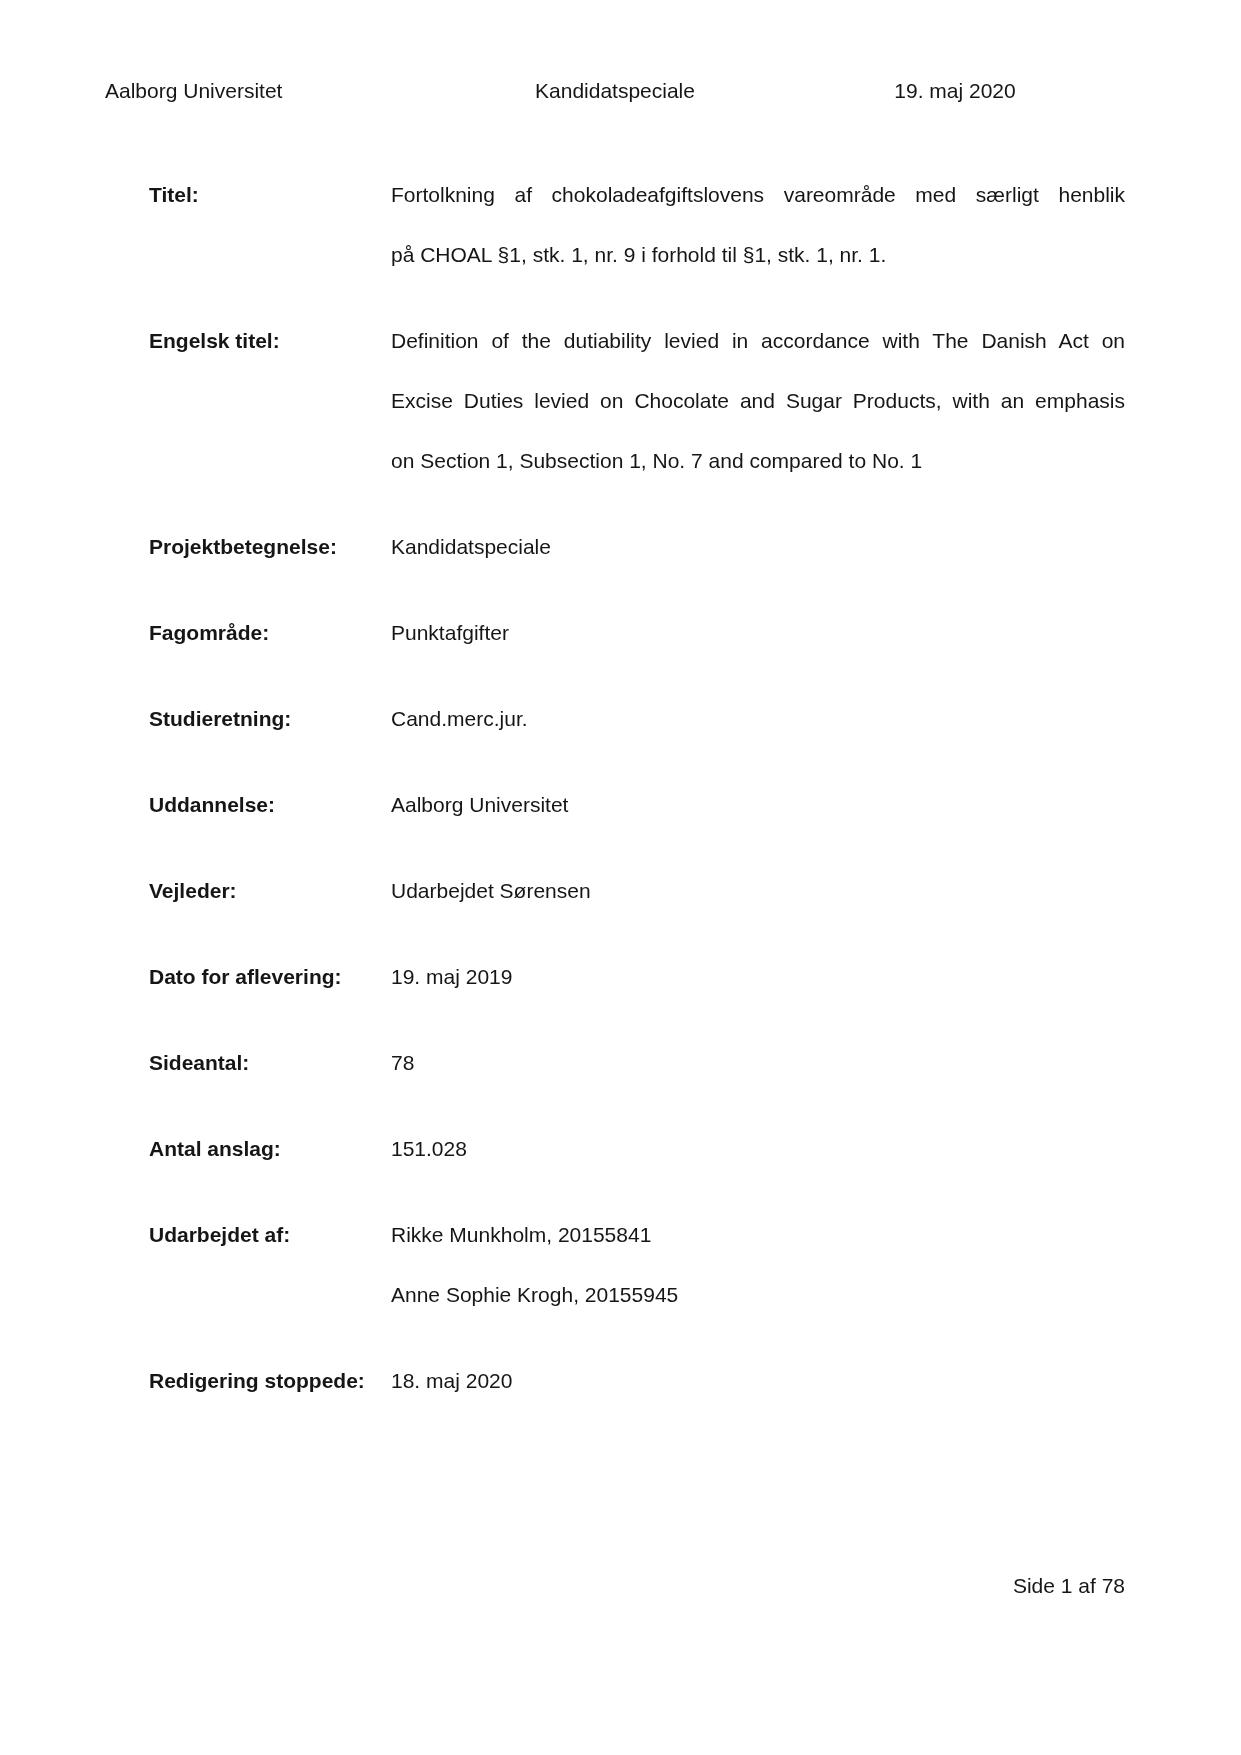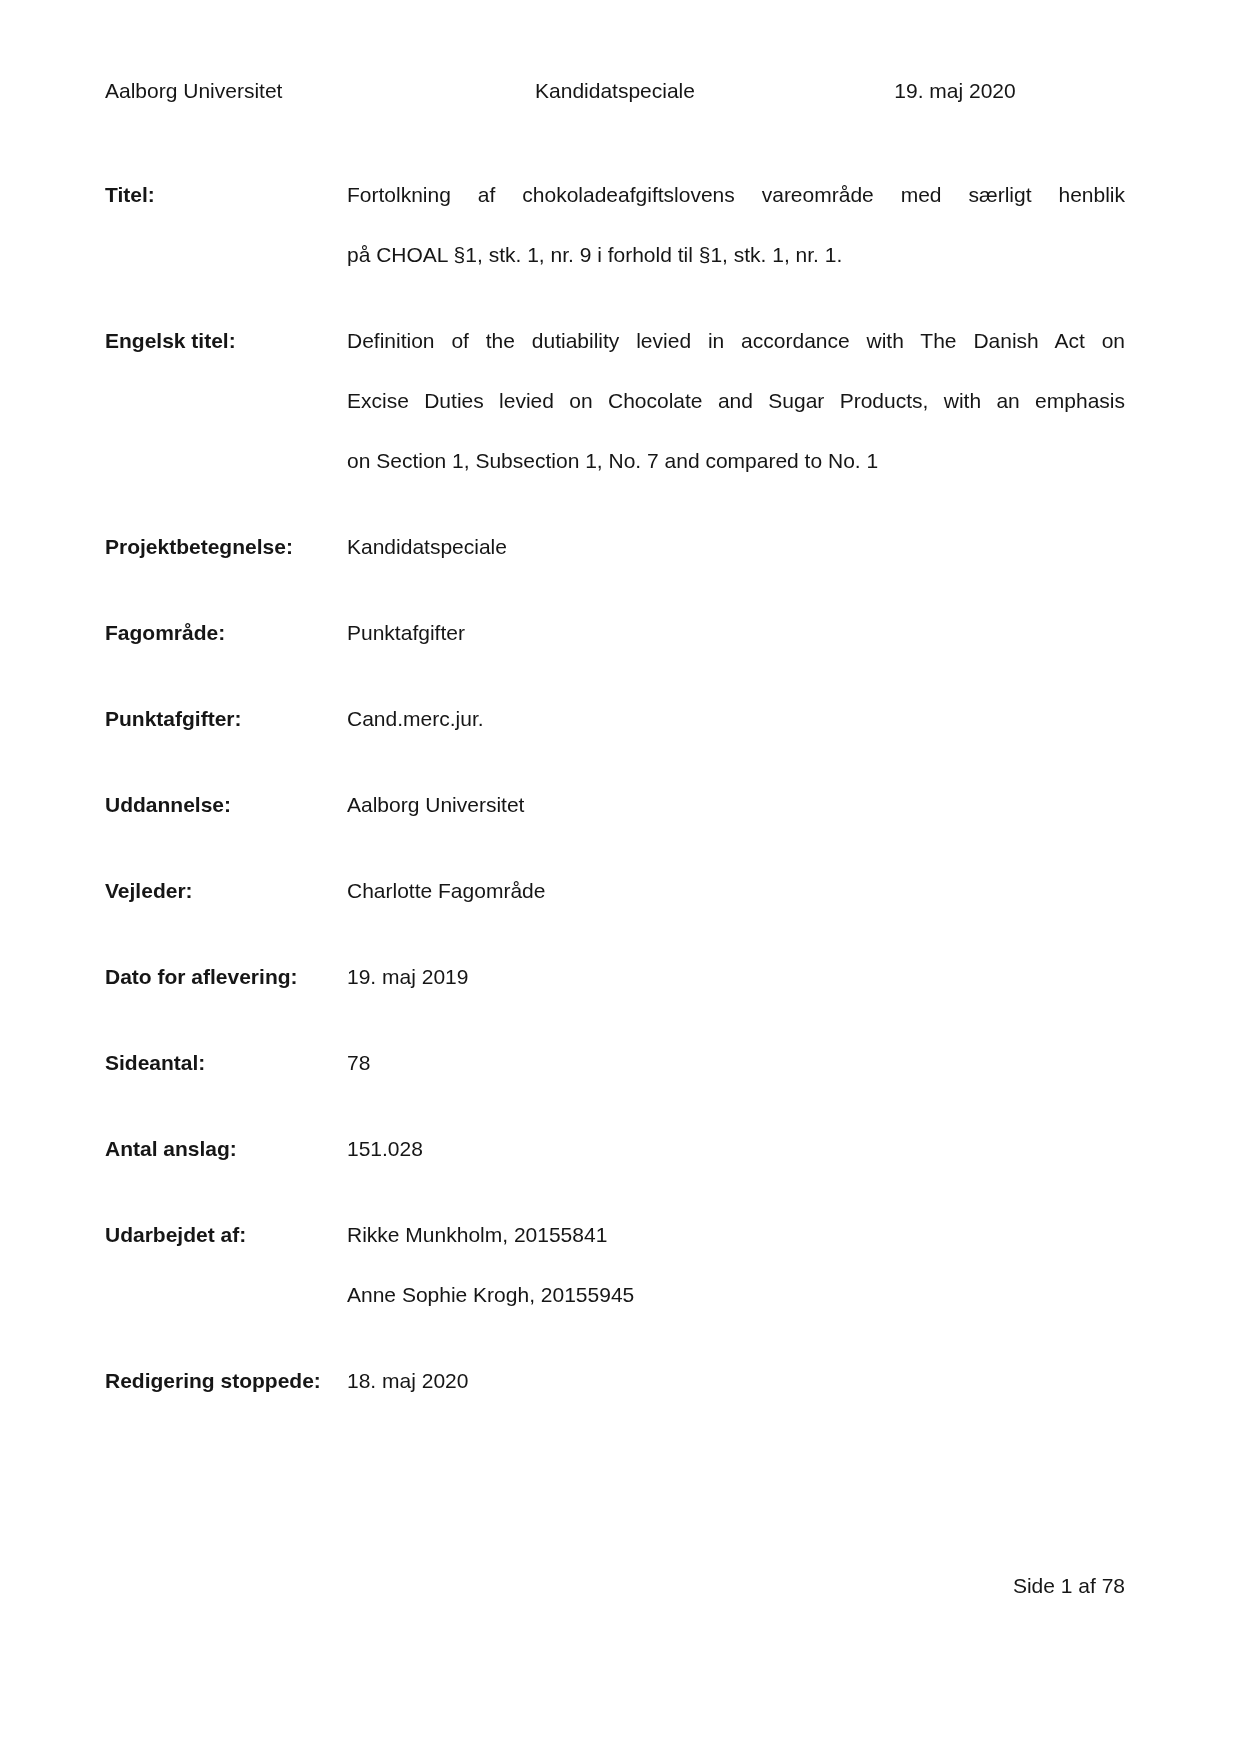--- a/index.html
+++ b/index.html
@@ -24,20 +24,21 @@
     line-height: 60px;
   }
   .doc-header .h-left   { flex: 1; text-align: left; }
   .doc-header .h-center { flex: 1; text-align: center; }
   .doc-header .h-right  { flex: 1; text-align: center; }
 
   .rows { margin-top: 44px; }
   .row {
     display: flex;
     margin-bottom: 26px;
+    margin-left: 44px;
   }
   .row .label {
     flex: 0 0 242px;
     width: 242px;
     font-weight: bold;
     line-height: 60px;
   }
   .row .value {
     flex: 1;
     line-height: 60px;
@@ -94,37 +95,37 @@
     </div>
 
     <div class="row">
       <div class="label">Fagområde:</div>
       <div class="value">
           <div class="line">Punktafgifter</div>
         </div>
     </div>
 
     <div class="row">
-      <div class="label">Punktafgifter:</div>
+      <div class="label">Studieretning:</div>
       <div class="value">
           <div class="line">Cand.merc.jur.</div>
         </div>
     </div>
 
     <div class="row">
       <div class="label">Uddannelse:</div>
       <div class="value">
           <div class="line">Aalborg Universitet</div>
         </div>
     </div>
 
     <div class="row">
       <div class="label">Vejleder:</div>
       <div class="value">
-          <div class="line">Charlotte Fagområde</div>
+          <div class="line">Udarbejdet Sørensen</div>
         </div>
     </div>
 
     <div class="row">
       <div class="label">Dato for aflevering:</div>
       <div class="value">
           <div class="line">19. maj 2019</div>
         </div>
     </div>
 

